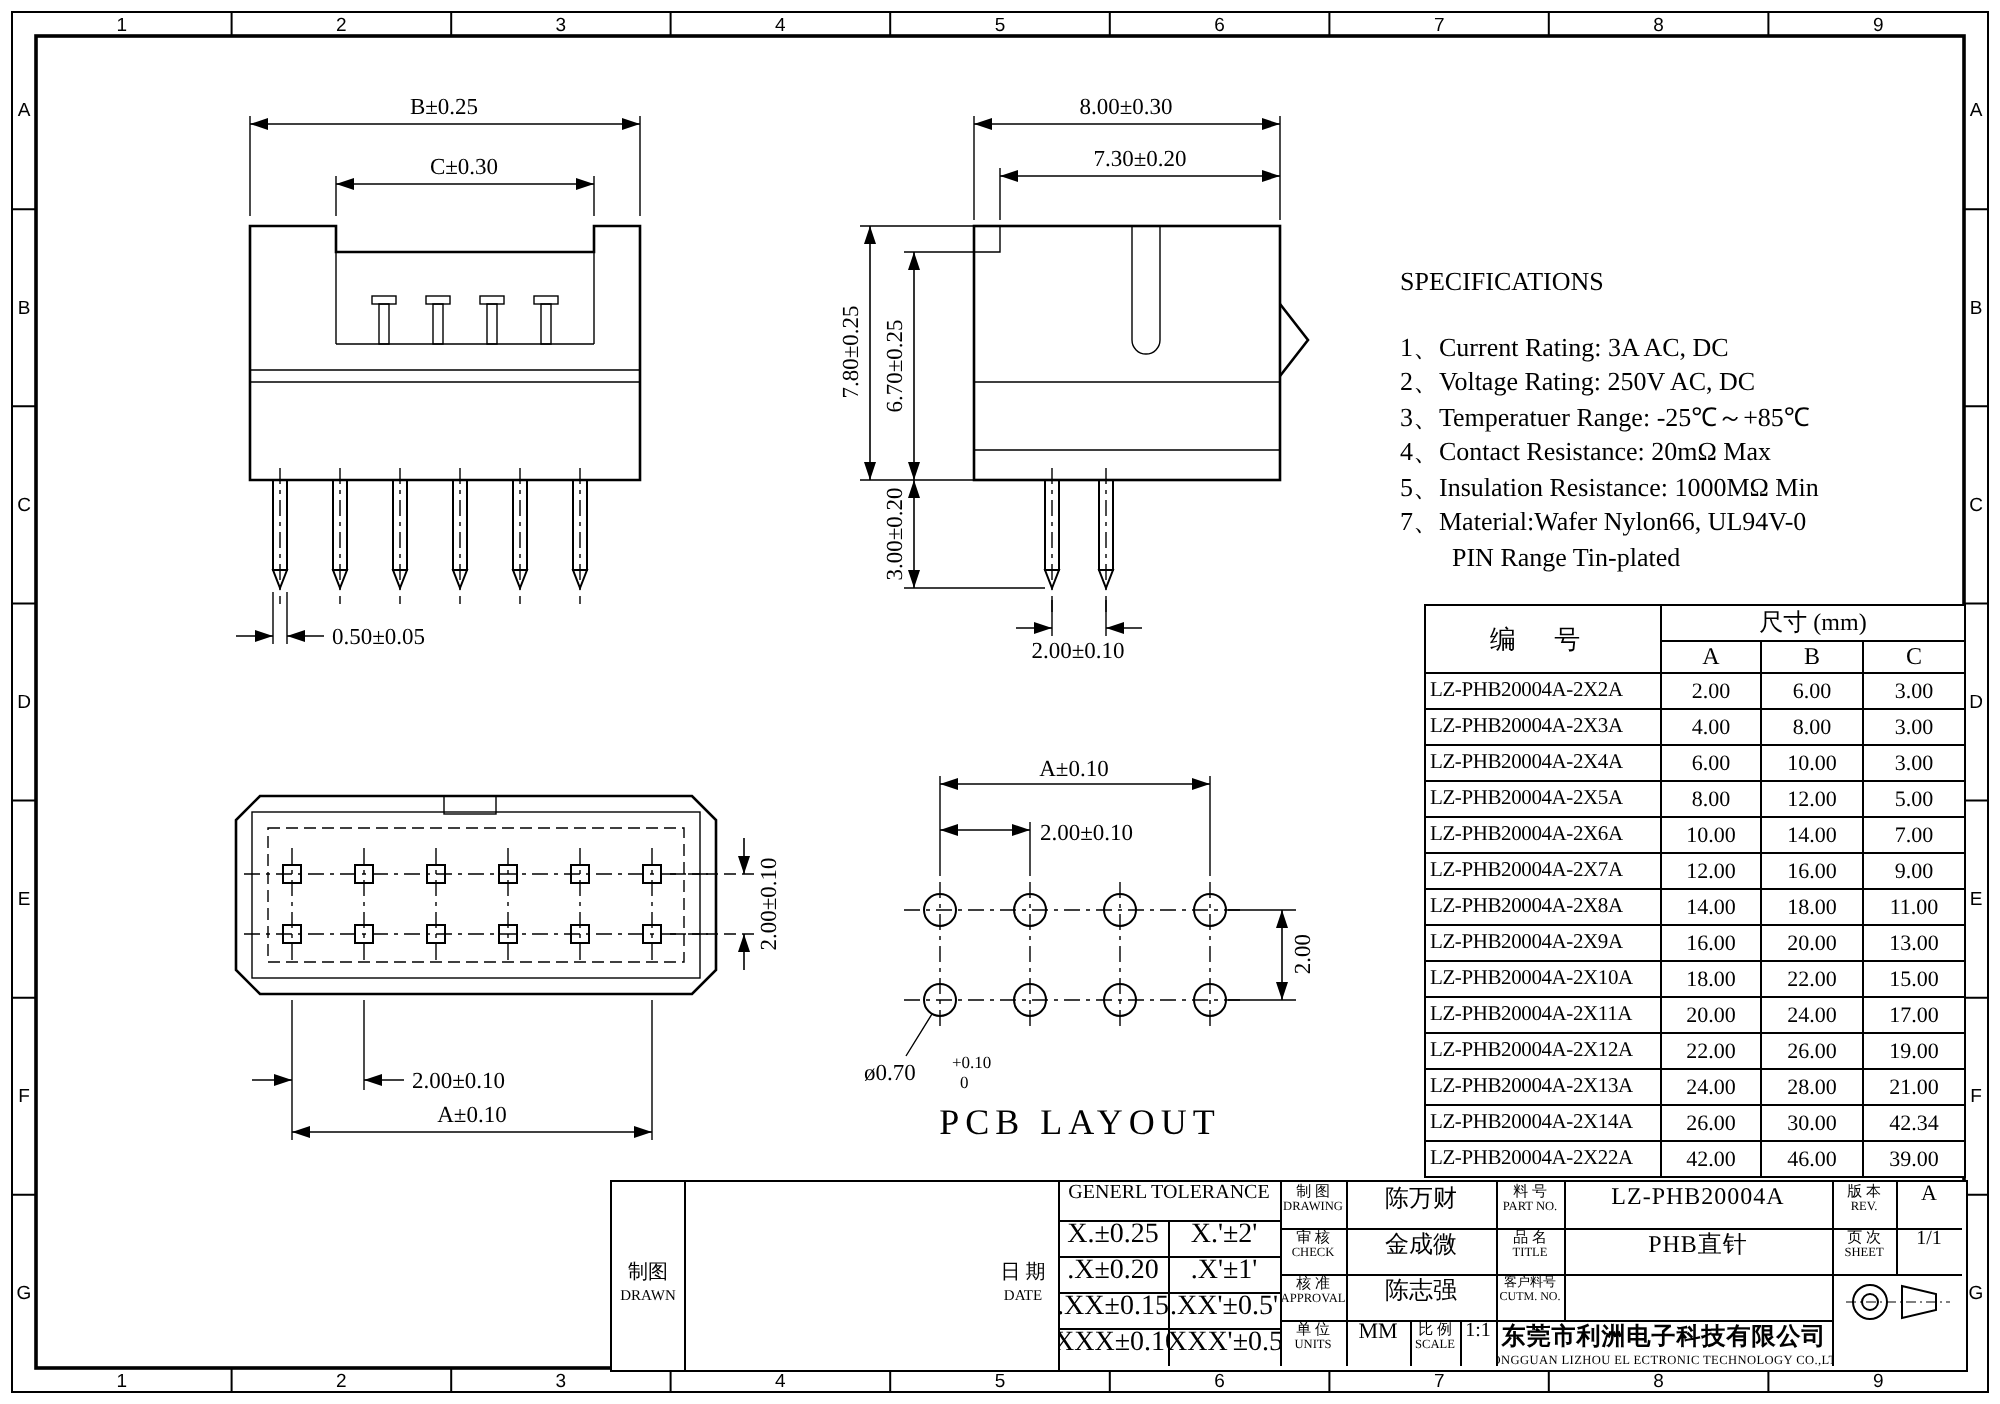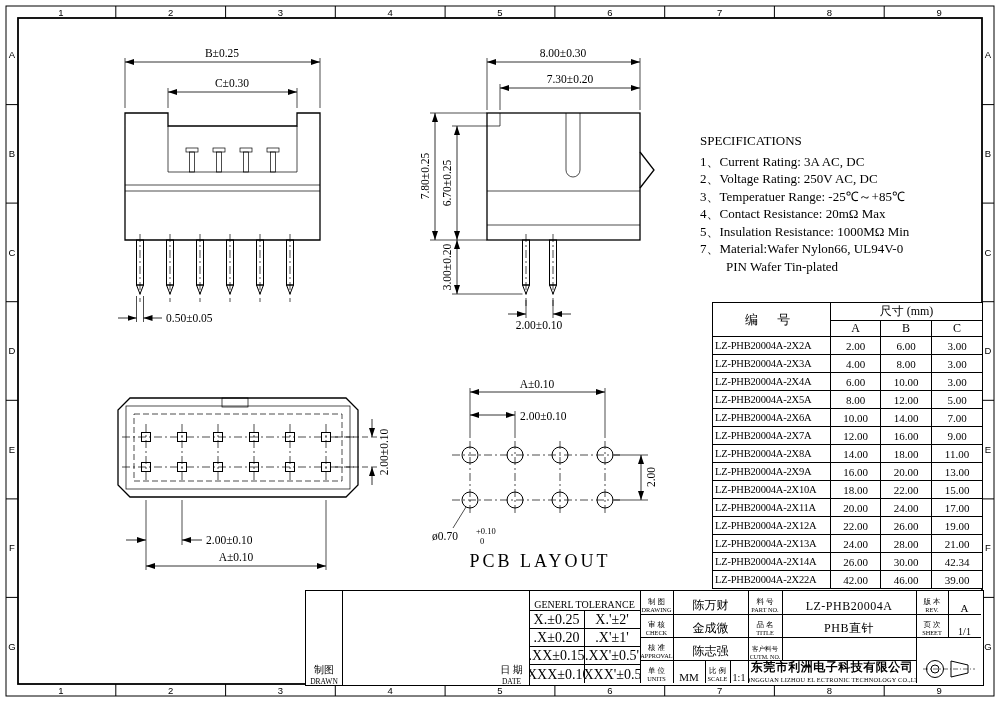--- a/index.html
+++ b/index.html
@@ -13,37 +13,37 @@
   .thin{fill:none;stroke:#000;stroke-width:0.7}
   .dim{fill:none;stroke:#000;stroke-width:0.8}
   .dash{fill:none;stroke:#000;stroke-width:0.7;stroke-dasharray:6 3}
   .dashc{fill:none;stroke:#000;stroke-width:0.7;stroke-dasharray:8 3 2 3}
   .dimtxt{font-size:11.5px}
   .frametxt{font-family:"Liberation Sans",sans-serif;font-size:9.5px}
   .pcbtitle{font-size:18px;letter-spacing:3px}
 
   
   .specs{position:absolute;left:700px;top:132px;width:285px;font-size:13px;line-height:17.5px;white-space:nowrap}
-  .specs .specs-title{margin-bottom:3px}
+  .specs .specs-title{margin-bottom:15px}
   .specs .cont{padding-left:26px}
 
   
   table.size-table{position:absolute;left:712px;top:302px;width:270px;border-collapse:collapse;
        table-layout:fixed;font-size:11px;background:#fff}
   table.size-table td{border:1px solid #000;text-align:center;padding:0;height:17px;overflow:hidden;white-space:nowrap}
   table.size-table td.hd-part{font-size:13px;letter-spacing:8px;height:15px}
   table.size-table td.hd-size{font-size:12px;height:15px}
   table.size-table td.hd-sub{font-size:12px;height:15px}
   table.size-table td.pn{text-align:left;padding-left:2px;font-size:10.5px;letter-spacing:-0.2px}
 
   
   .tb{position:absolute;left:305px;top:590px;width:677px;height:94px;border:1px solid #000;background:#fff}
-  .tb .cell{position:absolute;display:flex;flex-direction:column;align-items:center;justify-content:flex-end;
+  .tb .cell{position:absolute;display:flex;flex-direction:column;align-items:center;justify-content:flex-start;
             overflow:hidden;white-space:nowrap}
-  .tb .cell.top{justify-content:flex-end;padding-top:3px}
+  .tb .cell.top{justify-content:center;padding-top:3px}
   .tb .br{border-right:1px solid #000}
   .tb .bb{border-bottom:1px solid #000}
   .tb .cn{font-size:10px}
   .tb .cn-wide{font-size:11px;letter-spacing:4px}
   .tb .en{font-size:7.5px}
   .tb .tiny-cn{font-size:7.5px;line-height:9px}
   .tb .tiny-en{font-size:6.3px;line-height:8px}
   .tb .name{font-size:12px}
   .tb .val{font-size:11px}
   .tb .tol{font-size:14px}
@@ -232,21 +232,21 @@
 </svg>
 
 <div class="specs">
   <div class="specs-title">SPECIFICATIONS</div>
   <div class="spec-line">1、Current Rating: 3A AC, DC</div>
   <div class="spec-line">2、Voltage Rating: 250V AC, DC</div>
   <div class="spec-line">3、Temperatuer Range: -25℃～+85℃</div>
   <div class="spec-line">4、Contact Resistance: 20mΩ Max</div>
   <div class="spec-line">5、Insulation Resistance: 1000MΩ Min</div>
   <div class="spec-line">7、Material:Wafer Nylon66, UL94V-0</div>
-  <div class="spec-line cont">PIN Wafer Tin-plated</div>
+  <div class="spec-line cont">PIN Range Tin-plated</div>
 </div>
 
 <table class="size-table">
   <colgroup>
       <col style="width:118px">
       <col style="width:50px">
       <col style="width:51px">
       <col style="width:51px">
     </colgroup>
   <tbody>

